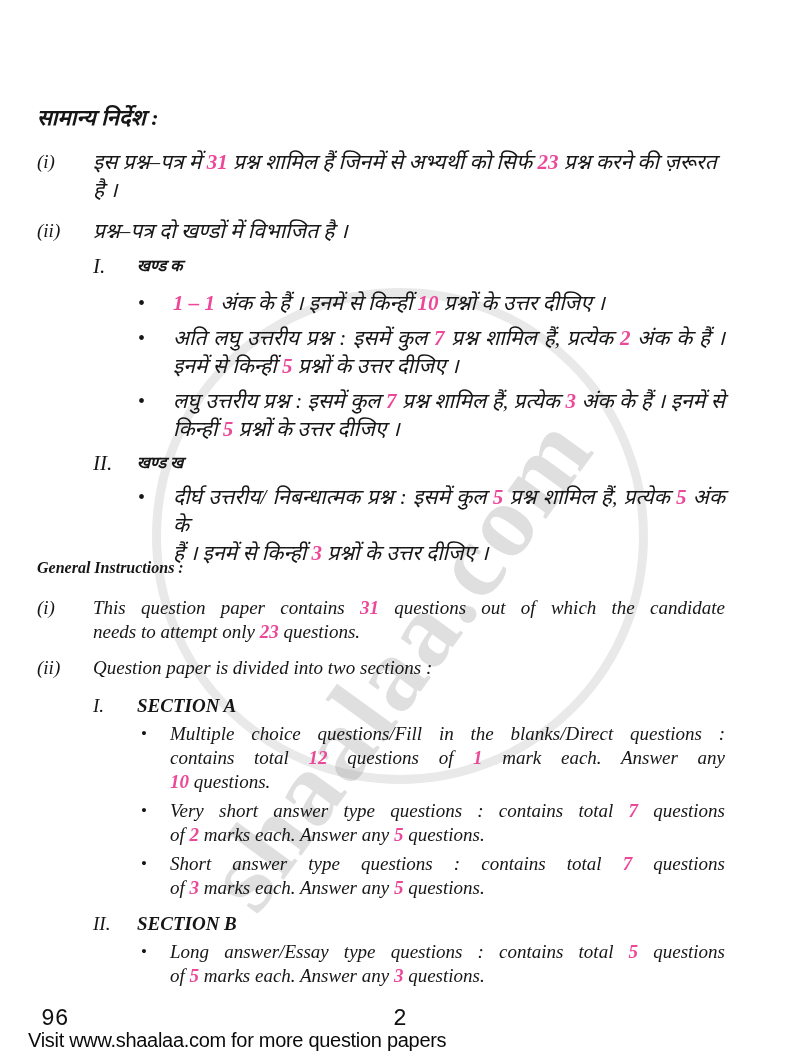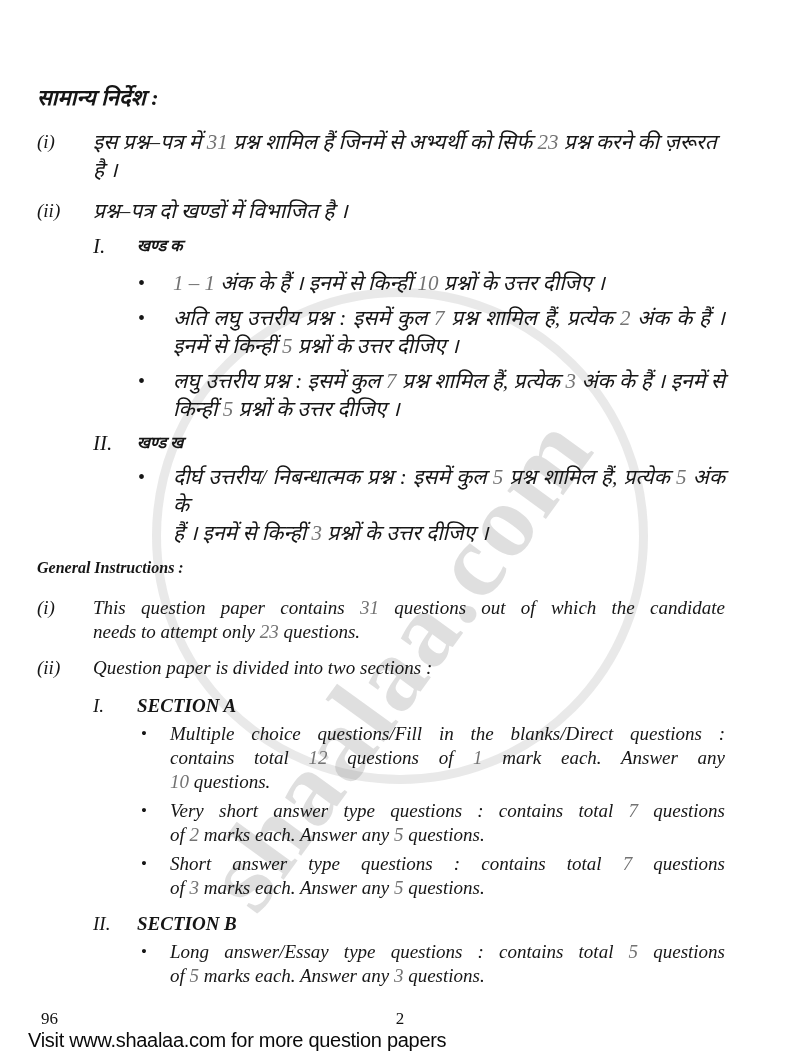--- a/index.html
+++ b/index.html
@@ -33,21 +33,21 @@
     color: rgba(130,130,130,0.26);
     white-space: nowrap;
     z-index: 0;
   }
 
   
   .block { position: absolute; left: 37px; width: 688px; z-index: 1; }
   .block-hindi   { top: 84px; }
   .block-english { top: 556px; }
 
-  .hin { font-size: 21px; line-height: 28px; font-style: italic; }
+  .hin { font-size: 21px; line-height: 28px; font-style: italic; margin-top: 20px; }
   .eng { font-size: 19px; line-height: 24px; font-style: italic; }
 
   .heading { font-weight: bold; font-style: italic; }
   .block-hindi .heading   { font-size: 22px; margin-bottom: 16px; }
   .block-english .heading { font-size: 16px; margin-bottom: 16px; }
 
   .irow { display: flex; }
   .block-hindi   .irow-1 { margin-bottom: 13px; }
   .block-hindi   .irow-2 { margin-bottom: 7px; }
   .block-english .irow-1 { margin-bottom: 12px; }
@@ -69,27 +69,27 @@
   .block-hindi   .brow-last { margin-bottom: 6px; }
   .block-english .brow { margin-left: 104px; margin-bottom: 5px; }
   .block-english .brow-b3 { margin-bottom: 12px; }
   .bdot { flex: none; font-style: normal; }
   .block-hindi .bdot   { width: 35px; font-size: 20px; }
   .block-english .bdot { width: 29px; font-size: 17px; }
 
   .tline { display: block; }
   .jl { text-align: justify; text-align-last: justify; }
   .ll { text-align: left; }
-  .bseg { font-weight: normal; color: #737373; }
+  .bseg { font-weight: bold; color: #ec4899; }
 
   
   .footer-code, .footer-page {
     position: absolute;
-    font-family: Liberation Serif, serif;
-    font-size: 17px; line-height: 20px;
+    font-family: Liberation Mono, monospace;
+    font-size: 23px; line-height: 20px;
     color: #111; z-index: 2;
   }
   .footer-code { left: 41px; top: 1009px; }
   .footer-page { left: 50%; transform: translateX(-50%); top: 1009px; }
   .footer-promo {
     position: absolute;
     left: 28px; top: 1028px;
     font-family: Liberation Sans, sans-serif;
     font-size: 20px; line-height: 24px;
     letter-spacing: -0.3px;

